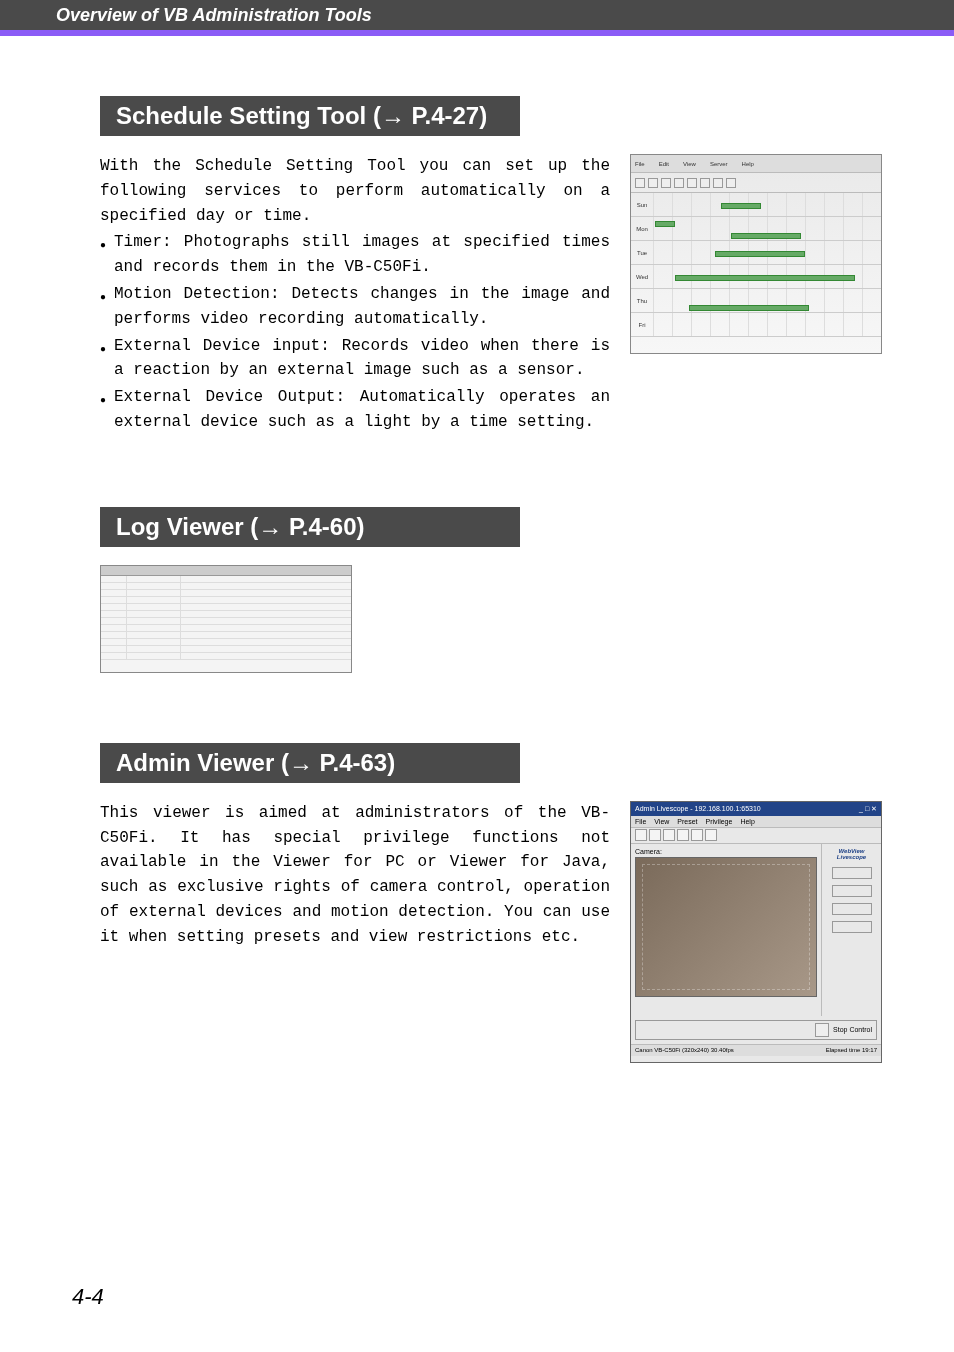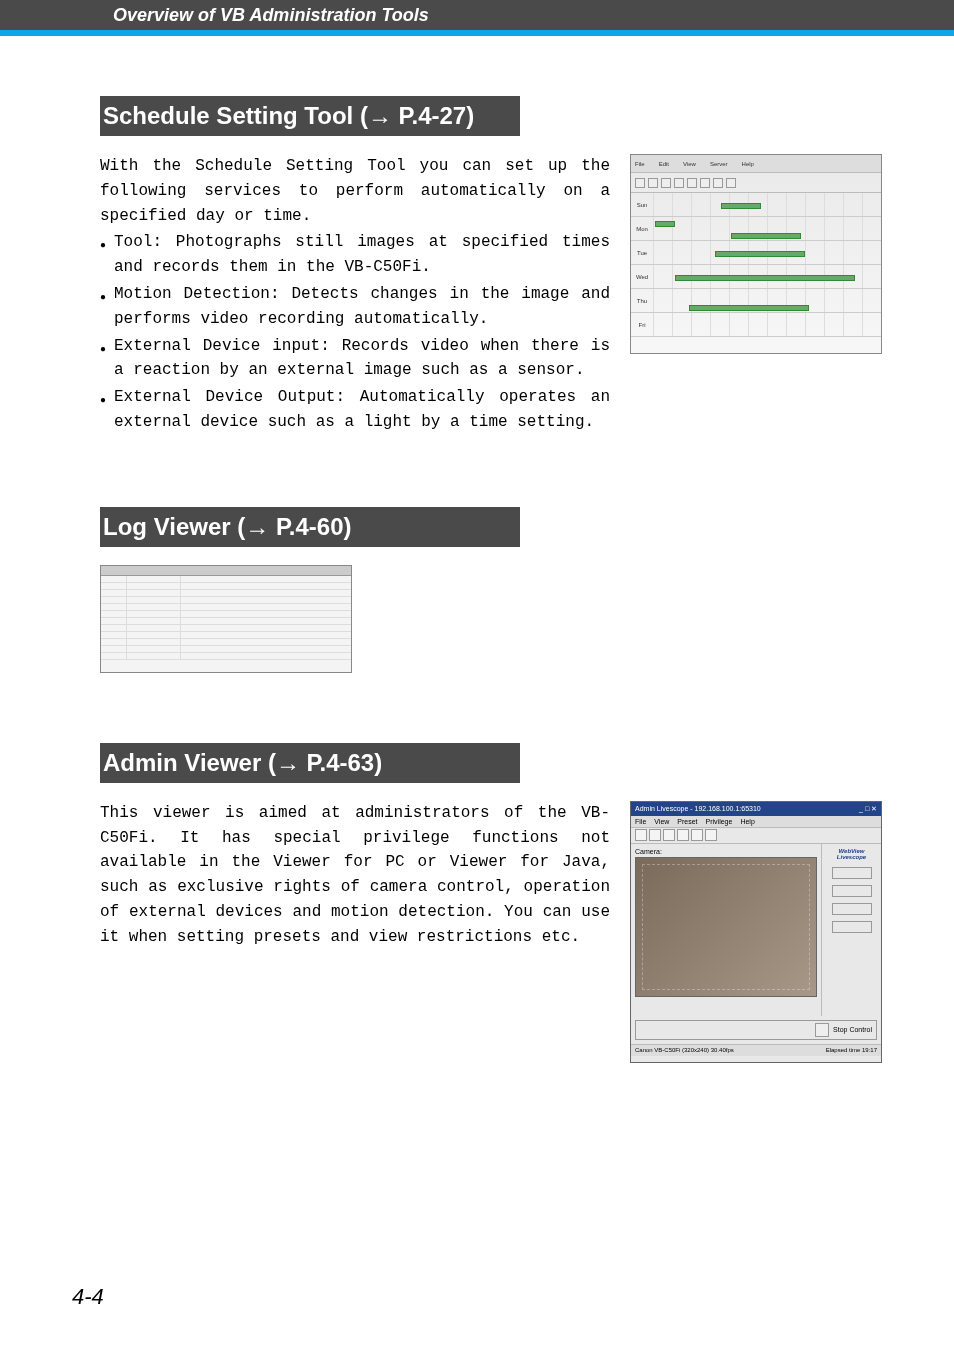--- a/index.html
+++ b/index.html
@@ -9,38 +9,38 @@
     width: 954px;
     height: 1352px;
     position: relative;
     color: #000;
   }
   .header-band {
     background: #4a4a4a;
     height: 36px;
     display: flex;
     align-items: center;
-    padding-left: 113px;
-    border-bottom: 6px solid #0ea5e9;
+    padding-left: 56px;
+    border-bottom: 6px solid #8b5cf6;
   }
   .header-title {
     color: #fff;
     font-style: italic;
     font-weight: bold;
     font-size: 18px;
   }
   .content {
     padding: 60px 72px 0 100px;
   }
   .section-banner {
     background: #4a4a4a;
     color: #fff;
     font-weight: bold;
     font-size: 24px;
-    padding: 6px 3px;
+    padding: 6px 16px;
     margin-bottom: 18px;
     display: inline-block;
     min-width: 420px;
   }
   .section-body {
     display: flex;
     gap: 20px;
     align-items: flex-start;
     margin-bottom: 70px;
   }
@@ -130,21 +130,21 @@
 <div class="content">
 
   <div>
     <div class="section-banner">Schedule Setting Tool (→ P.4-27)</div>
     <div class="section-body">
       <div class="section-text">
         <div>With the Schedule Setting Tool you can set up the following services to perform automatically on a specified day or time.</div>
         <div class="bullet-list">
           <div class="bullet-item">
               <span class="bullet-dot"></span>
-              <span>Tool: Photographs still images at specified times and records them in the VB-C50Fi.</span>
+              <span>Timer: Photographs still images at specified times and records them in the VB-C50Fi.</span>
             </div>
           <div class="bullet-item">
               <span class="bullet-dot"></span>
               <span>Motion Detection: Detects changes in the image and performs video recording automatically.</span>
             </div>
           <div class="bullet-item">
               <span class="bullet-dot"></span>
               <span>External Device input: Records video when there is a reaction by an external image such as a sensor.</span>
             </div>
           <div class="bullet-item">

